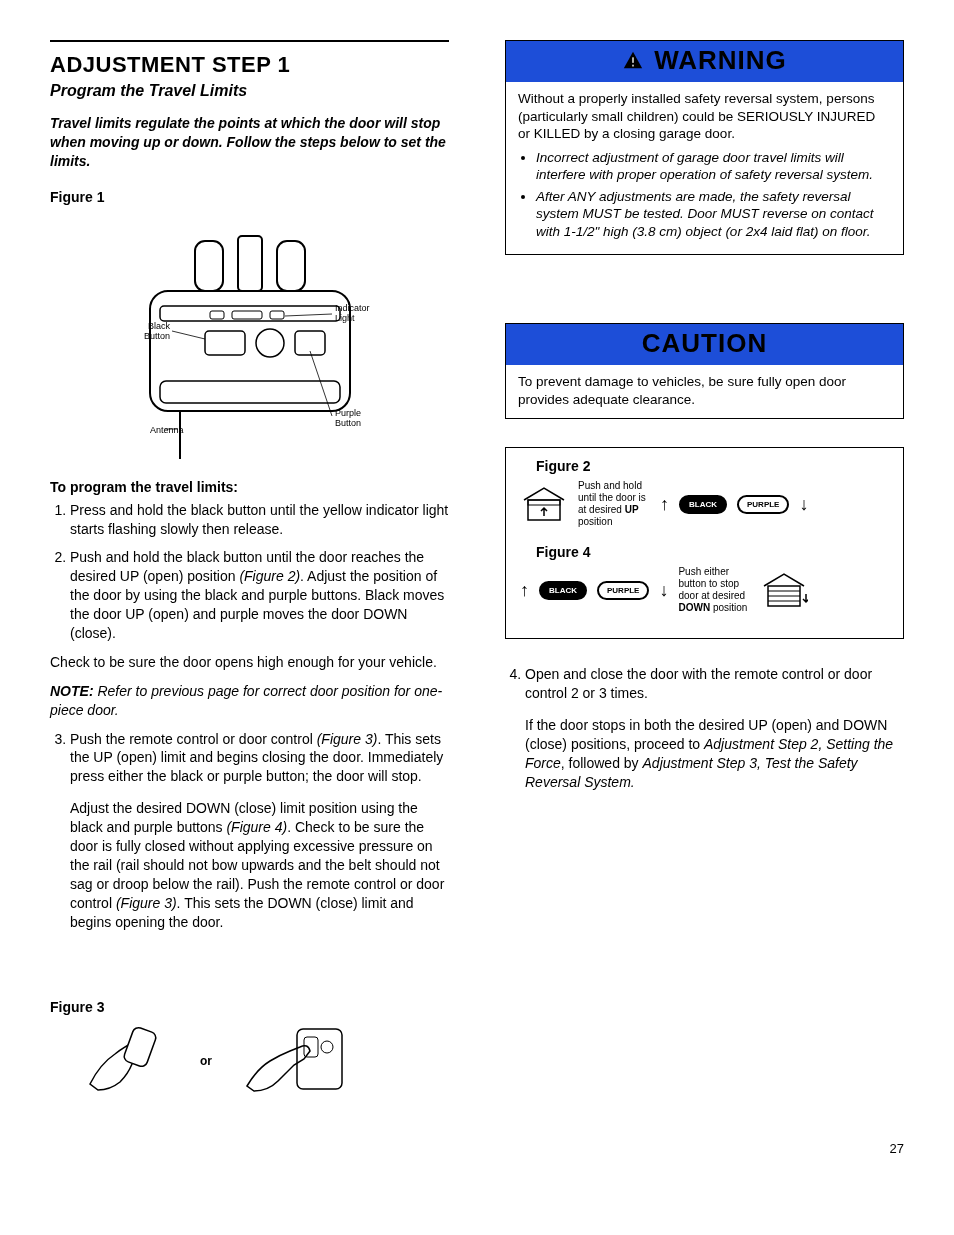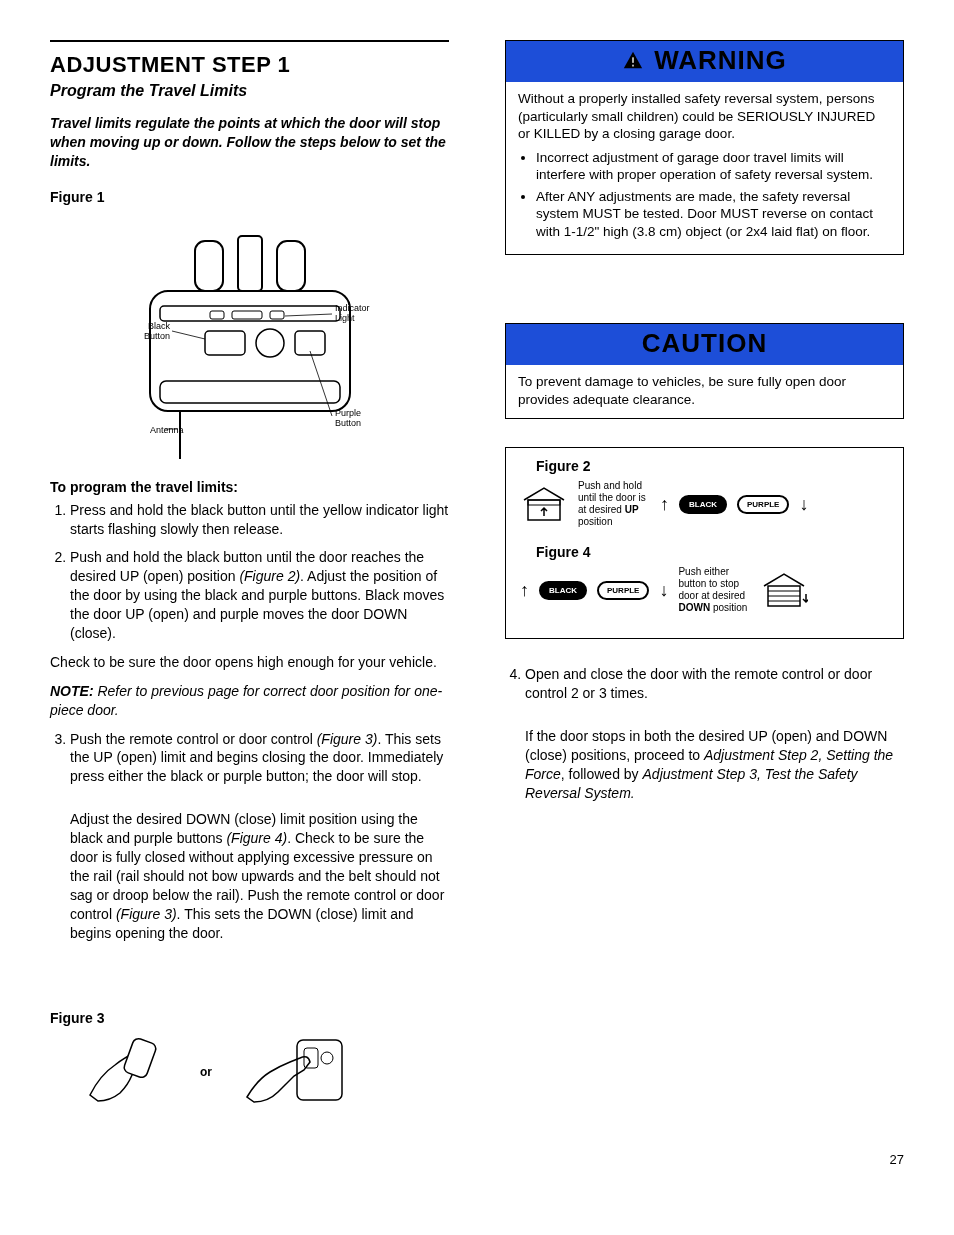--- a/index.html
+++ b/index.html
@@ -56,21 +56,21 @@
   }
   .steps {
     padding-left: 20px;
     margin: 0;
   }
   .steps li {
     margin-bottom: 10px;
     line-height: 1.35;
   }
   .steps li p {
-    margin: 24px 0 0 0;
+    margin: 13px 0 0 0;
   }
   .para {
     margin: 0 0 10px 0;
     line-height: 1.35;
   }
   .note {
     margin: 0 0 10px 0;
     line-height: 1.35;
   }
   .note-label {
@@ -101,20 +101,21 @@
     gap:10px;
   }
   .callout-body {
     padding: 8px 12px 10px 12px;
     font-size: 13.5px;
     line-height: 1.3;
   }
   .callout-body ul {
     margin: 6px 0 0 0;
     padding-left: 18px;
+    font-style: italic;
   }
   .callout-body li {
     margin-bottom: 4px;
   }
   .fig-right-box {
     border: 1px solid #000;
     padding: 10px 14px 24px 14px;
     margin-bottom: 26px;
   }
   .fig-row {

